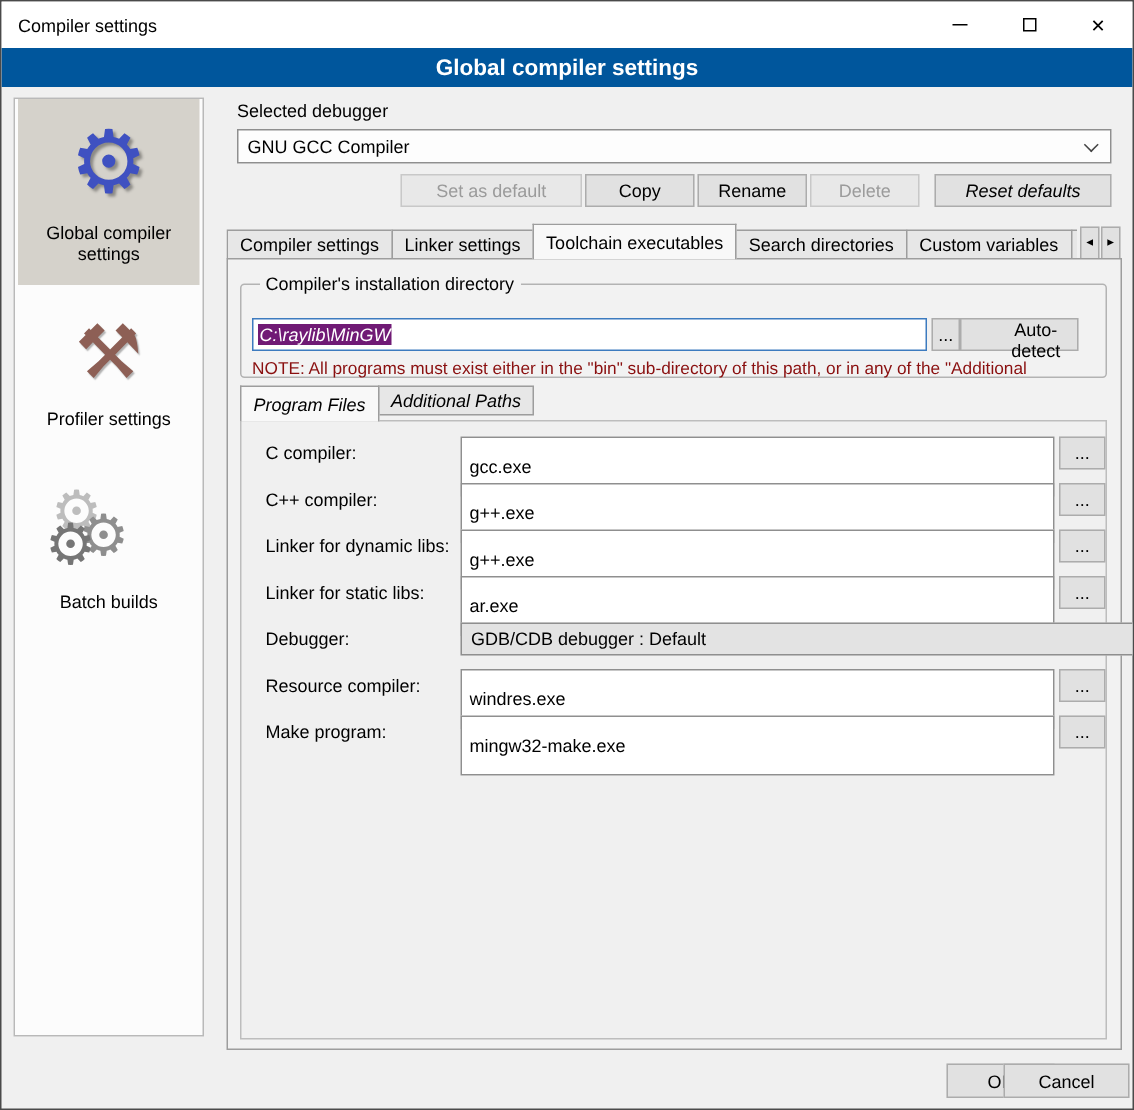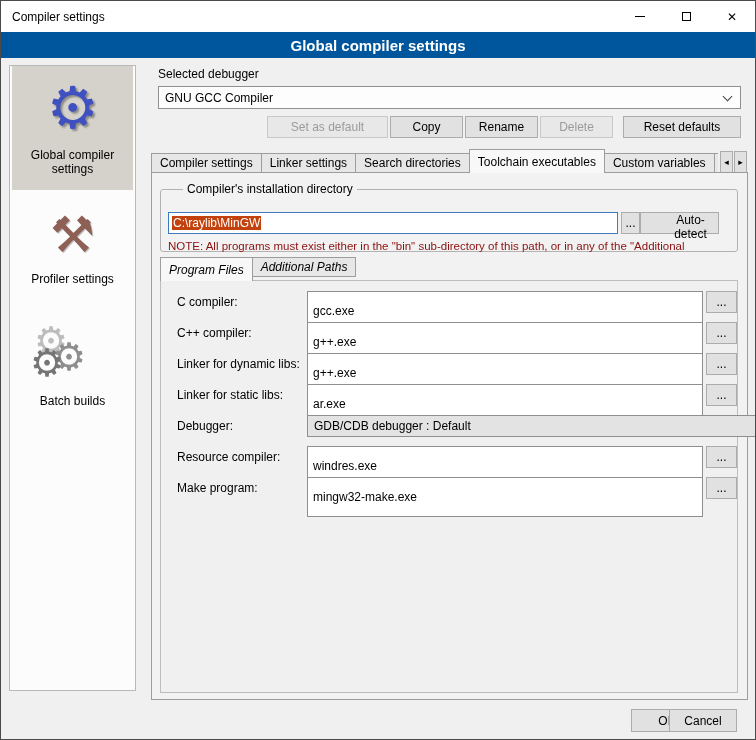--- a/index.html
+++ b/index.html
@@ -46,64 +46,64 @@
   .combo { background:#fdfdfd; border:1px solid #8f8f8f; display:flex; align-items:center; padding-left:6px; cursor:default; }
   .main-combo { position:absolute; left:157px; top:85px; width:583px; height:23px;gap:16px; }
   .chev { width:7px; height:7px; border-right:1.6px solid #444; border-bottom:1.6px solid #444;
           transform:rotate(45deg); margin-left:auto; margin-right:9px; margin-top:-3px; }
   .btnrow { position:absolute; left:157px; top:115px; width:583px; height:22px;
             display:flex; justify-content:flex-end; gap:2px; }
   .btn { font-family:"Liberation Sans",sans-serif; font-size:12px; background:#e1e1e1;
          border:1px solid #acacac; height:22px; cursor:default; }
   .btn.disabled { color:#9b9b9b; background:#e8e8e8; border-color:#c8c8c8; }
   .b-setdef { width:121px; } .b-copy,.b-rename,.b-delete { width:73px; }
-  .b-reset { width:118px; margin-left:8px; }
+  .b-reset { width:118px; margin-left:8px;font-style:italic; }
 
   
   .tabbar { position:absolute; left:150px; top:148px; width:596px; height:24px;
             display:flex; align-items:flex-end; }
   .tabs-scroll { flex:1; display:flex; align-items:flex-end; overflow:hidden; height:24px; }
   .tab { height:20px; padding:0 8px; background:#e7e7e7; border:1px solid #9d9d9d;
          margin-right:-1px; display:flex; align-items:center; white-space:nowrap; cursor:default; }
   .tab.active { height:24px; background:#f8f8f8; border-bottom:none; position:relative; z-index:3; }
   .scrollbtns { display:flex; gap:1px; margin-left:2px; }
   .scrollbtn { width:13px; height:22px; background:#e1e1e1; border:1px solid #acacac;
                display:flex; align-items:center; justify-content:center;
                font-family:"DejaVu Sans",sans-serif; font-size:9px; cursor:default; }
 
   .panel { position:absolute; left:150px; top:171px; width:597px; height:528px;
            border:1px solid #9d9d9d; background:#f2f2f2; z-index:1; }
 
   
   .group { position:absolute; left:159px; top:181px; width:578px; height:70px;
            border:1px solid #b3b3b3; border-radius:3px; z-index:2; }
-  .group legend { margin-left:22px; padding:0 4px; font-size:12px; }
+  .group legend { margin-left:12px; padding:0 4px; font-size:12px; }
   .dirbox { position:absolute; left:7px; top:16px; width:450px; height:22px; background:#fff;
             border:1px solid #3d7bbf; display:flex; align-items:center; padding:0 3px; cursor:text; }
-  .dirbox .sel { background:#c2410c; color:#fff; padding:0 1px; }
+  .dirbox .sel { background:#701a75; color:#fff; padding:0 1px;font-style:italic; }
   .b-browse-dir { position:absolute; left:460px; top:16px; width:19px; height:22px; }
   .b-autodetect { position:absolute; left:479px; top:16px; width:79px; height:22px;padding-left:22px; }
   .note { position:absolute; left:7px; top:44px; width:566px; white-space:nowrap; overflow:hidden;
           font-size:11.5px; color:#8a1010; }
 
   
   .subtabbar { position:absolute; left:159px; top:256px; height:24px; display:flex; align-items:flex-start; z-index:2;font-style:italic; }
   .subpanel { position:absolute; left:159px; top:279px; width:578px; height:413px;
               border:1px solid #bdbdbd; background:#f0f0f0; z-index:1; }
   .frow { position:absolute; left:0; right:0; height:22px; }
   .flabel { position:absolute; left:16px; top:4px; }
   .field-input { position:absolute; left:146px; top:0; width:396px; height:40px;
                  border:1px solid #8f8f8f; background:#fff; padding:0 5px;
                  font-family:"Liberation Sans",sans-serif; font-size:12px; }
   .b-browse { position:absolute; left:545px; top:0; width:31px; height:22px; }
   .fcombo { position:absolute; left:146px; top:0; width:488px; height:22px; background:#e3e3e3; }
 
   
   .b-ok { position:absolute; left:586px; top:708px; width:72px; height:23px;margin-left:44px; }
-  .b-cancel { position:absolute; left:668px; top:708px; width:68px; height:23px; }
+  .b-cancel { position:absolute; left:668px; top:708px; width:84px; height:23px; }
 </style>
 </head>
 <body>
 
 <div class="window">
 
   <div class="titlebar">
     <span class="title">Compiler settings</span>
     <div class="win-controls">
       <div class="wc">
@@ -151,22 +151,22 @@
     <button class="btn b-copy">Copy</button>
     <button class="btn b-rename">Rename</button>
     <button class="btn disabled b-delete">Delete</button>
     <button class="btn b-reset">Reset defaults</button>
   </div>
 
   <div class="tabbar">
     <div class="tabs-scroll">
       <div class="tab">Compiler settings</div>
       <div class="tab">Linker settings</div>
+      <div class="tab active">Toolchain executables</div>
       <div class="tab">Search directories</div>
-      <div class="tab active">Toolchain executables</div>
       <div class="tab">Custom variables</div>
       <div class="tab">Buil</div>
     </div>
     <div class="scrollbtns">
       <div class="scrollbtn">
           <span>◂</span>
         </div>
       <div class="scrollbtn">
           <span>▸</span>
         </div>

